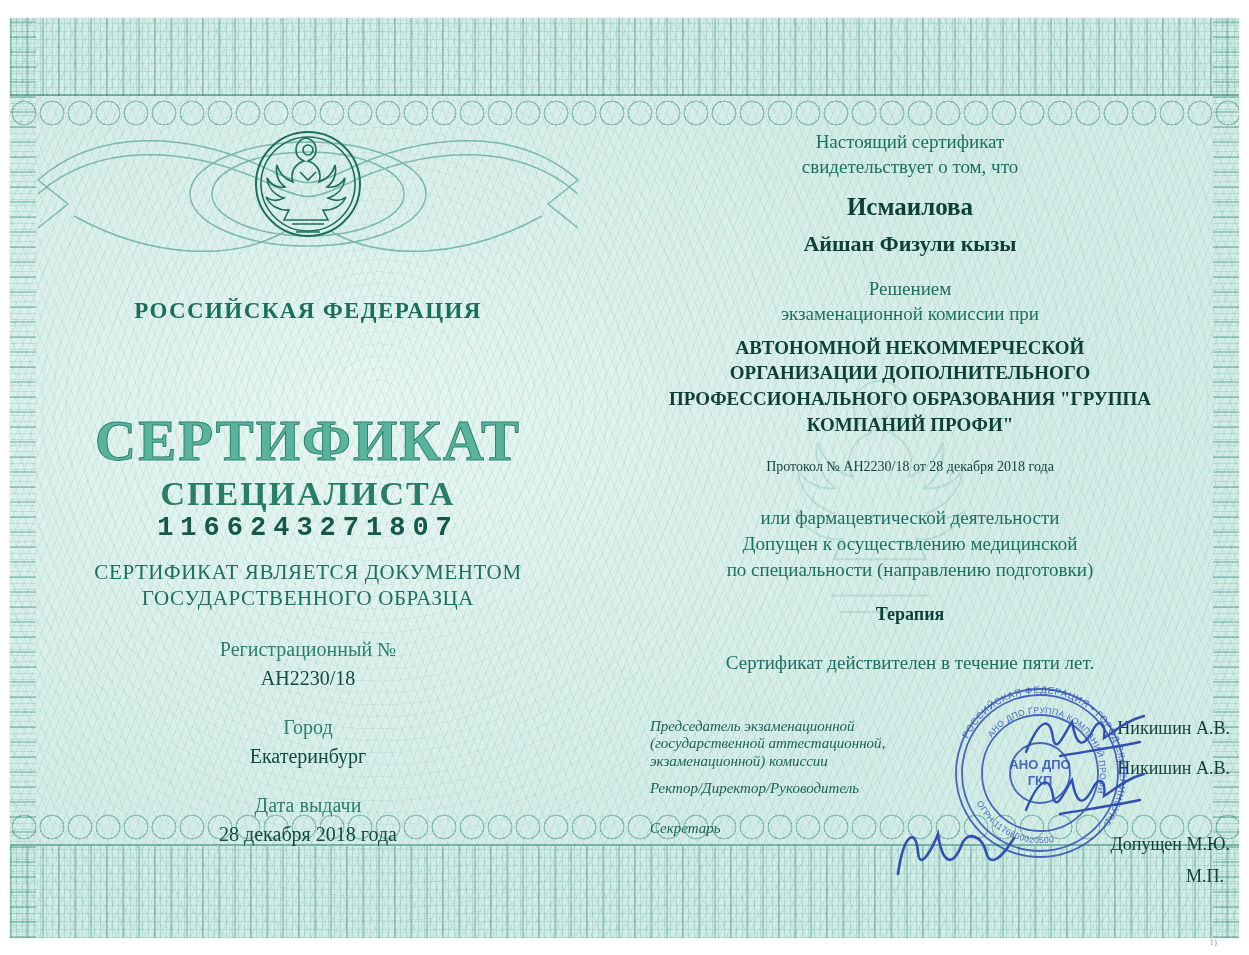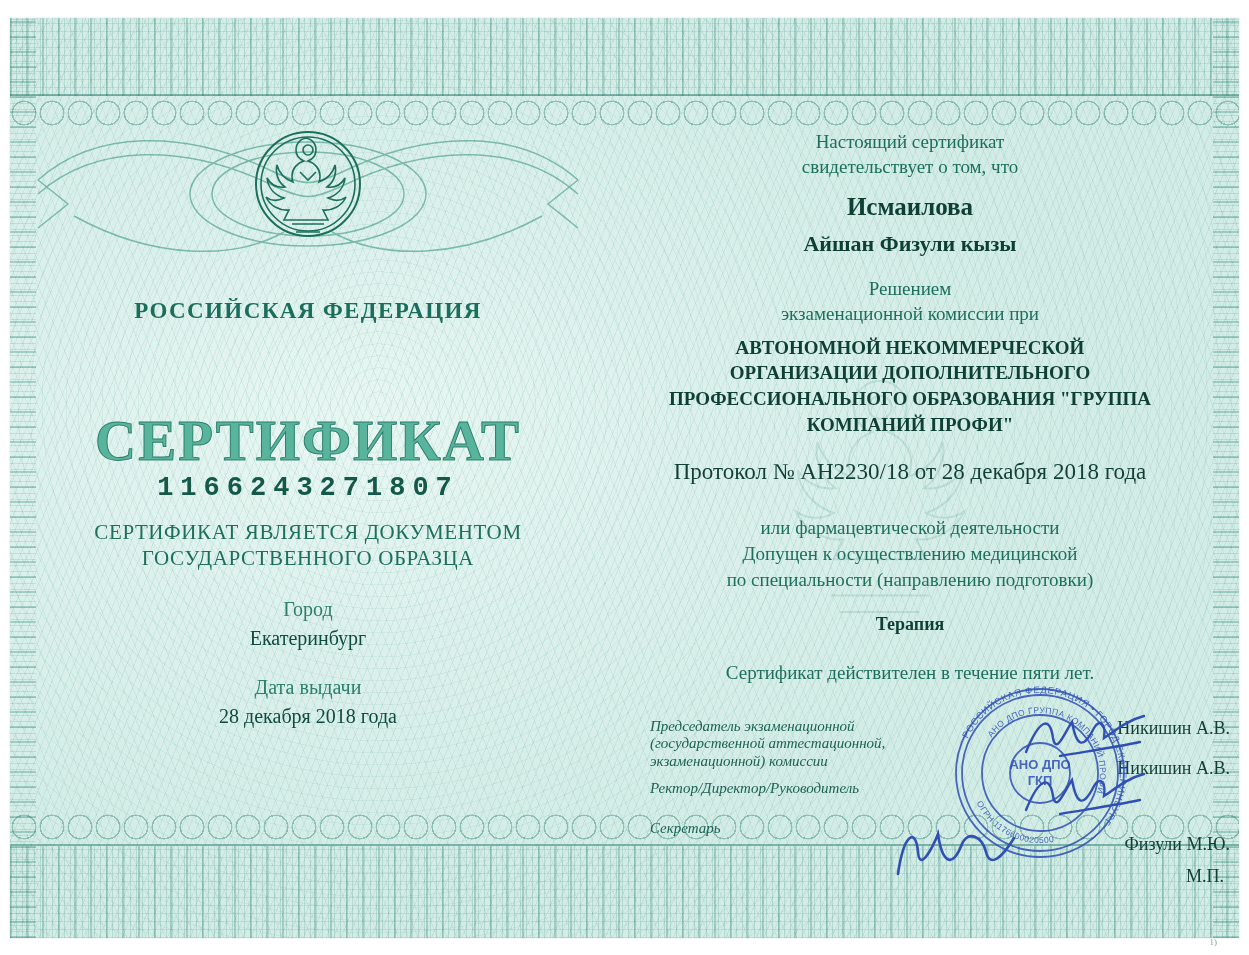--- a/index.html
+++ b/index.html
@@ -207,21 +207,21 @@
     color: #1d6f5d;
   }
   .r-org {
     font-size: 19px;
     font-weight: bold;
     line-height: 1.35;
     margin-top: 8px;
     color: #0d3f34;
   }
   .r-protocol {
-    font-size: 23px;
+    font-size: 14px;
     margin-top: 22px;
     color: #123f35;
   }
   .r-admitted {
     font-size: 19px;
     line-height: 1.35;
     margin-top: 30px;
     color: #1d6f5d;
   }
   .r-speciality {
@@ -347,28 +347,33 @@
             <circle cx="70" cy="38" r="5"></circle>
             <path d="M54 112h32M58 120h24"></path>
             <path d="M62 60 l8 8 l8-8"></path>
           </g>
         </svg>
       </div>
 
       <div class="rf-title">РОССИЙСКАЯ ФЕДЕРАЦИЯ</div>
 
       <div class="big-title">СЕРТИФИКАТ</div>
+      <div class="sub-title">СПЕЦИАЛИСТА</div>
 
       <div class="serial">1166243271807</div>
 
       <div class="doc-note">
         <div>СЕРТИФИКАТ ЯВЛЯЕТСЯ ДОКУМЕНТОМ</div>
         <div>ГОСУДАРСТВЕННОГО ОБРАЗЦА</div>
       </div>
 
+      <div class="field-block">
+        <div class="field-label">Регистрационный №</div>
+        <div class="field-value">АН2230/18</div>
+      </div>
 
       <div class="field-block">
         <div class="field-label">Город</div>
         <div class="field-value">Екатеринбург</div>
       </div>
 
       <div class="field-block">
         <div class="field-label">Дата выдачи</div>
         <div class="field-value">28 декабря 2018 года</div>
       </div>
@@ -420,21 +425,21 @@
       <div class="sig-row">
         <div class="sig-role">
           <div>Ректор/Директор/Руководитель</div>
         </div>
         <div class="sig-name" style="top:-22px">Никишин А.В.</div>
       </div>
       <div class="sig-row">
         <div class="sig-role">
           <div>Секретарь</div>
         </div>
-        <div class="sig-name" style="top:14px">Физули М.Ю.</div>
+        <div class="sig-name" style="top:14px">Допущен М.Ю.</div>
       </div>
       <div class="mp">М.П.</div>
     </div>
 
     <svg class="stamp" viewBox="0 0 200 200">
       <defs>
         <path id="arcOuter" d="M100,100 m-80,0 a80,80 0 1,1 160,0 a80,80 0 1,1 -160,0"></path>
         <path id="arcInner" d="M100,100 m-60,0 a60,60 0 1,1 120,0 a60,60 0 1,1 -120,0"></path>
         <path id="arcBottom" d="M100,100 m-70,0 a70,70 0 1,0 140,0"></path>
       </defs>

